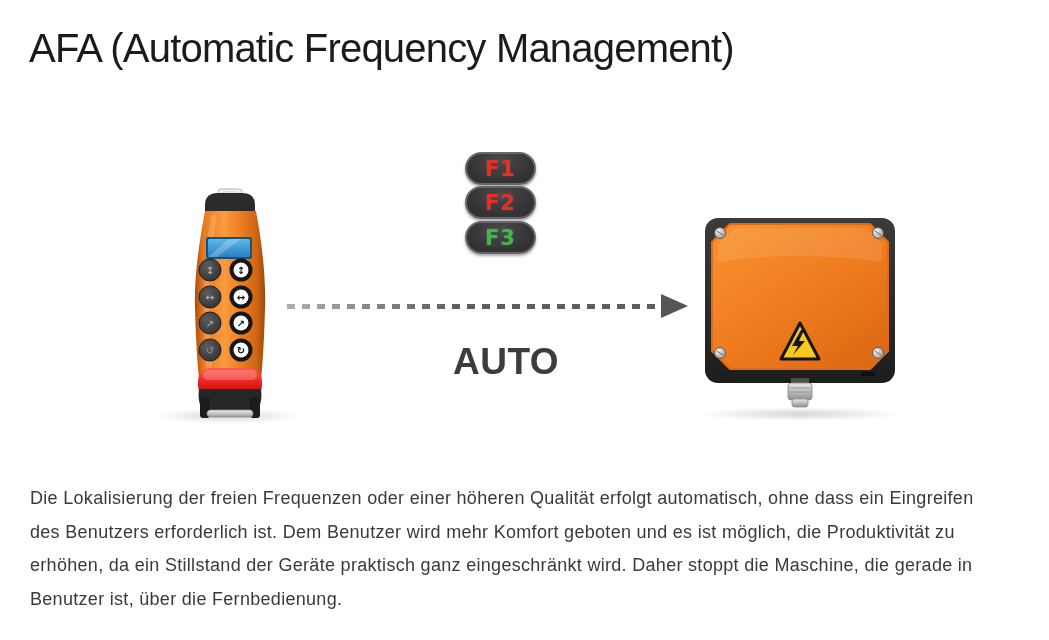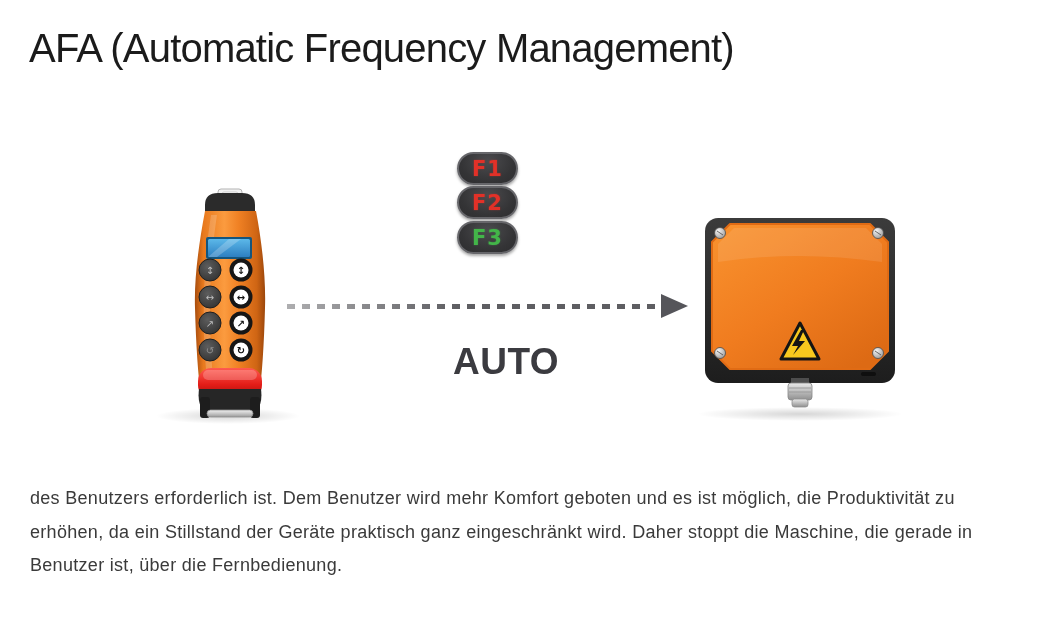--- a/index.html
+++ b/index.html
@@ -13,21 +13,21 @@
     font-size:40px; font-weight:400; letter-spacing:-0.8px;
     color:#1b1b1b; white-space:nowrap;
   }
   
   .illu { position:absolute; left:0; top:0; width:1049px; height:470px; }
   .remote-svg { position:absolute; left:155px; top:183px; }
   .receiver-svg { position:absolute; left:688px; top:202px; }
 
   .fpills { position:absolute; left:457px; top:152px; width:72px; }
   .fpill {
-    position:absolute; left:0; width:61px; height:33px; border-radius:17px;
+    position:absolute; left:8px; width:71px; height:33px; border-radius:17px;
     background: radial-gradient(ellipse at 50% 25%, #4b4b4e 0%, #343436 65%, #2d2d2f 100%);
     border:2px solid #67676b;
     box-shadow: 0 2px 3px rgba(0,0,0,0.35);
     display:flex; align-items:center; justify-content:center;
     font-weight:bold; font-size:21px; letter-spacing:1px;
     font-family:"DejaVu Sans", sans-serif;
   }
   .fpill.p1 { top:0; }
   .fpill.p2 { top:34px; }
   .fpill.p3 { top:69px; }
@@ -235,18 +235,19 @@
         <rect x="103" y="176" width="18" height="7" fill="#4d4d4d"></rect>
         <rect x="100" y="181" width="24" height="17" rx="3" fill="url(#gGland)" stroke="#858585" stroke-width="0.8"></rect>
         <line x1="101" y1="186" x2="123" y2="186" stroke="#9a9a9a"></line>
         <line x1="101" y1="190" x2="123" y2="190" stroke="#9a9a9a"></line>
         <rect x="104" y="197" width="16" height="8" rx="2.5" fill="url(#gGland)" stroke="#8d8d8d" stroke-width="0.8"></rect>
       </g>
     </svg>
   </div>
 
   <div class="body-text">
+    <div class="line">Die Lokalisierung der freien Frequenzen oder einer höheren Qualität erfolgt automatisch, ohne dass ein Eingreifen</div>
     <div class="line">des Benutzers erforderlich ist. Dem Benutzer wird mehr Komfort geboten und es ist möglich, die Produktivität zu</div>
     <div class="line">erhöhen, da ein Stillstand der Geräte praktisch ganz eingeschränkt wird. Daher stoppt die Maschine, die gerade in</div>
     <div class="line">Benutzer ist, über die Fernbedienung.</div>
   </div>
 
 </div>
 
 </body></html>

